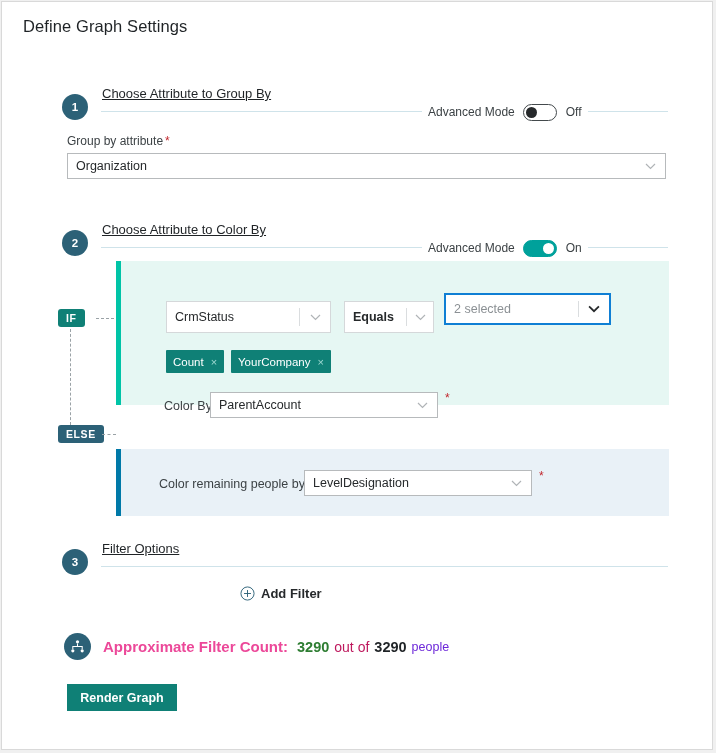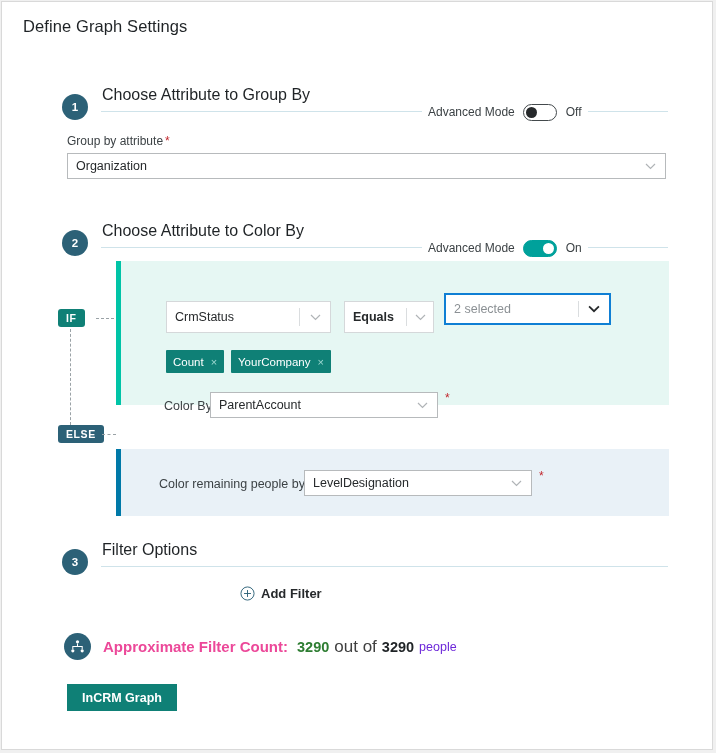--- a/index.html
+++ b/index.html
@@ -57,23 +57,24 @@
     font-weight: bold;
     display: flex;
     align-items: center;
     justify-content: center;
     box-sizing: border-box;
   }
   .section-title {
     position: absolute;
     left: 40px;
     top: 0px;
-    font-size: 16px;
+    font-size: 13px;
     color: #1f2326;
     white-space: nowrap;
+    text-decoration: underline;
   }
   .section-rule {
     position: absolute;
     left: 39px;
     top: 25px;
     right: 0;
     height: 1px;
     background: #cfe3ea;
   }
   .adv-wrap {
@@ -285,22 +286,22 @@
     color: #ec4899;
     font-weight: bold;
   }
   .count-num {
     font-size: 14.5px;
     color: #2e7d32;
     font-weight: bold;
     margin-left: 9px;
   }
   .count-mid {
-    font-size: 17px;
-    color: #404040;
+    font-size: 14px;
+    color: #be185d;
     margin-left: 5px;
   }
   .count-total {
     font-size: 14.5px;
     color: #1f2326;
     font-weight: bold;
     margin-left: 5px;
   }
   .count-people {
     font-size: 12.5px;
@@ -464,15 +465,15 @@
         <path d="M8 4.8V8M3 10.9V8H13V10.9" stroke="#ffffff" stroke-width="1.1"></path>
       </svg>
     </span>
     <span class="count-label">Approximate Filter Count:</span>
     <span class="count-num">3290</span>
     <span class="count-mid">out of</span>
     <span class="count-total">3290</span>
     <span class="count-people">people</span>
   </div>
 
-  <button class="render-btn" style="left:65px; top:682px; width:110px; height:27px;">InCRM Graph</button>
+  <button class="render-btn" style="left:65px; top:682px; width:110px; height:27px;">Render Graph</button>
 
 </div>
 
 </body></html>

